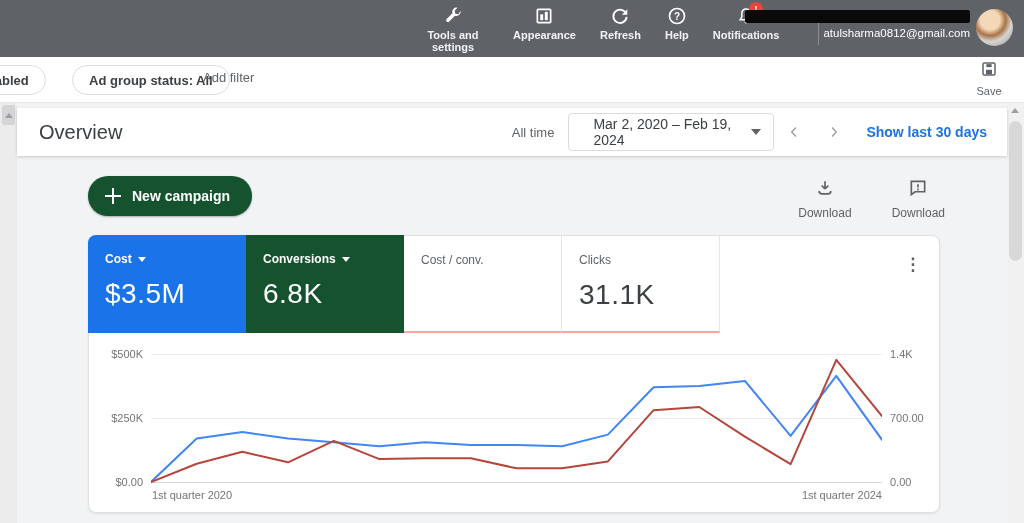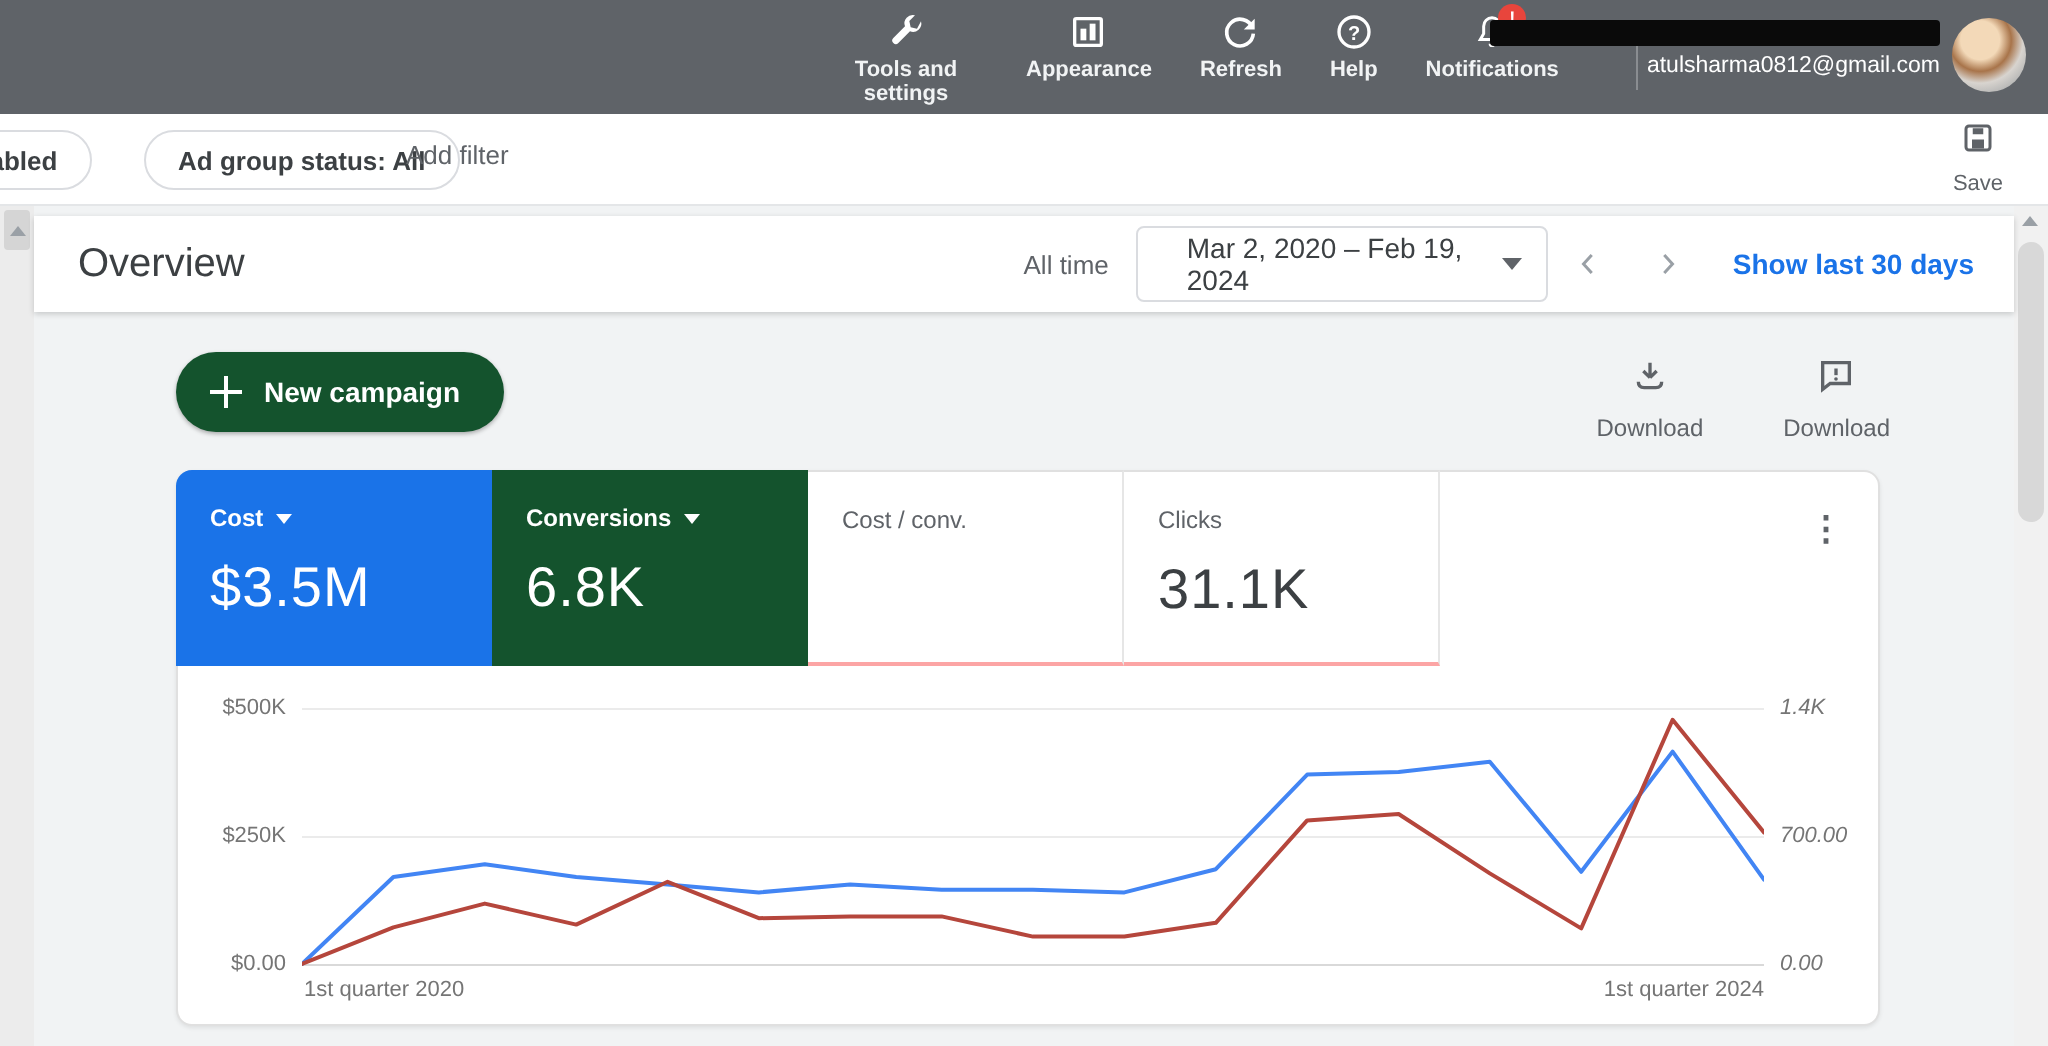--- a/index.html
+++ b/index.html
@@ -72,21 +72,21 @@
   .sc-cell.plain .sc-label { color:#5f6368; font-weight:normal; }
   .sc-caret { width:0; height:0; border-left:4px solid transparent; border-right:4px solid transparent; border-top:5px solid #fff; }
   .sc-value { font-size:28px; margin-top:12px; letter-spacing:.5px; }
   .kebab { position:absolute; right:16px; top:18px; width:20px; height:22px; color:#5f6368; font-size:17px; line-height:21px; text-align:center; cursor:pointer; font-weight:bold; }
 
   
   .chart { position:absolute; left:0; top:98px; width:850px; height:178px; }
   .gridline { position:absolute; left:62px; width:731px; height:1px; background:#ebebeb; }
   .gl-0 { top:20px; } .gl-1 { top:84px; } .gl-2 { top:148px; background:#d9d9d9; }
   .y-left { position:absolute; left:6px; width:48px; text-align:right; font-size:11px; color:#757575; }
-  .y-right { position:absolute; left:801px; font-size:11px; color:#757575;font-style:italic; }
+  .y-right { position:absolute; left:801px; font-size:11px; color:#757575; }
   .yl-0 { top:14px; } .yl-1 { top:78px; } .yl-2 { top:142px; }
   .x-label { position:absolute; top:155px; font-size:11px; color:#757575; }
   .xl-start { left:63px; }
   .xl-end { left:683px; width:110px; text-align:right; }
   .plot { position:absolute; left:62px; top:19px; width:731px; height:130px; }
   .plot polyline { fill:none; stroke-width:2; stroke-linejoin:round; stroke-linecap:round; }
 </style>
 </head>
 <body>
 

